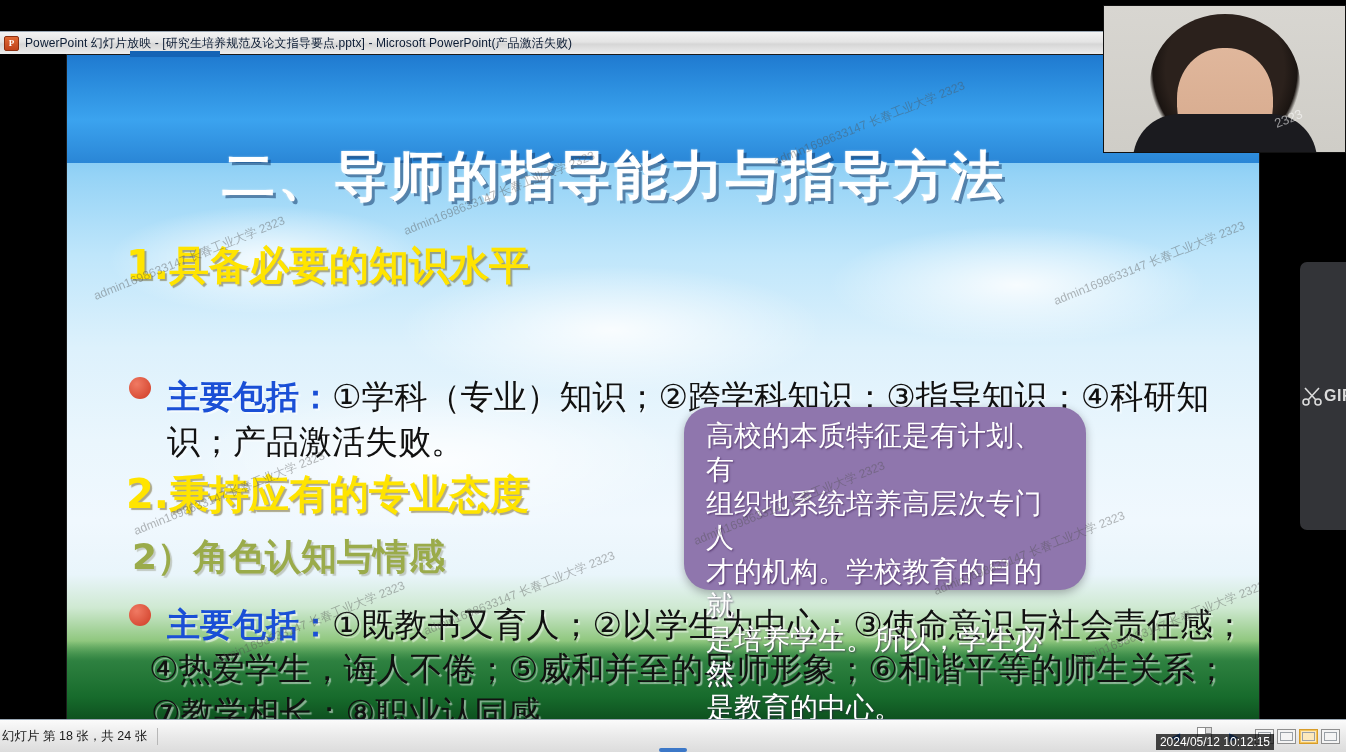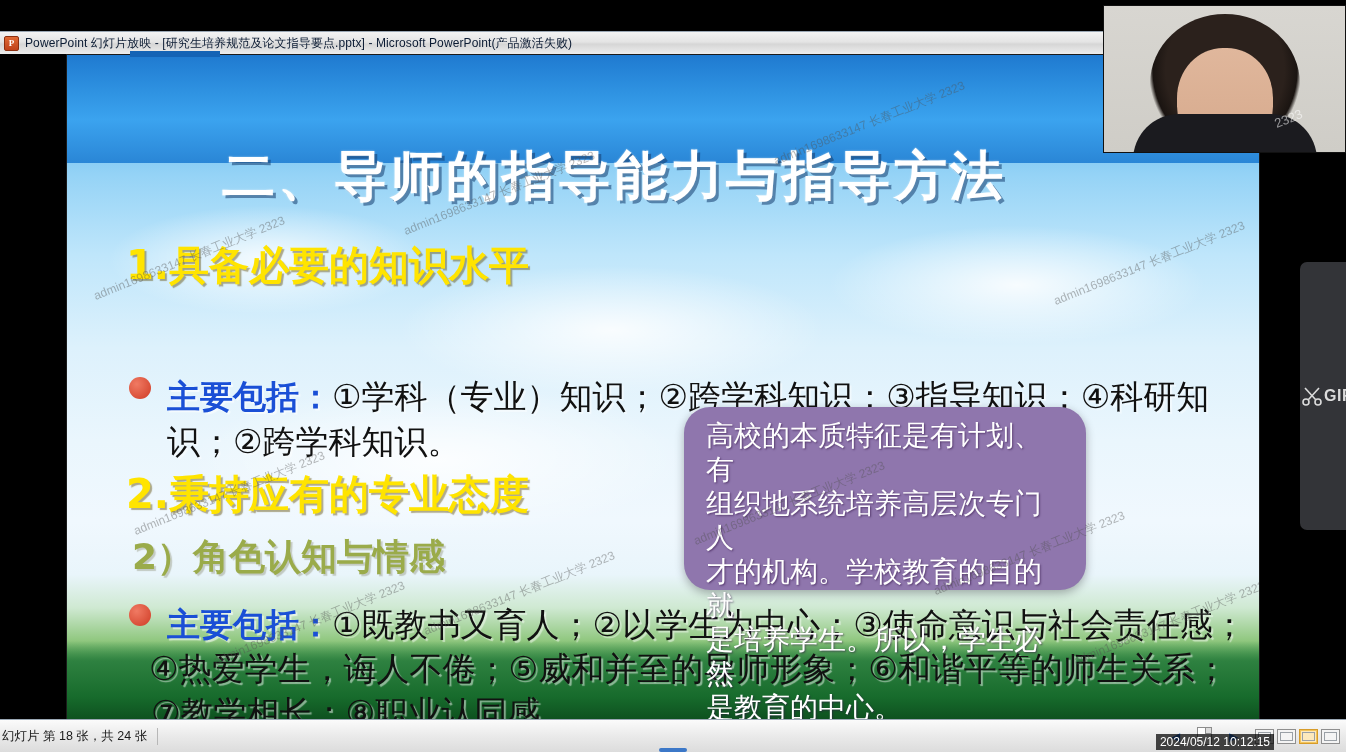--- a/index.html
+++ b/index.html
@@ -219,21 +219,21 @@
     <div class="cloud" style="left:330px; top:210px; width:430px; height:130px;"></div>
     <div class="cloud" style="left:760px; top:170px; width:380px; height:120px;"></div>
     <div class="cloud" style="left:120px; top:330px; width:500px; height:150px;"></div>
 
     <div class="slide-title">二、导师的指导能力与指导方法</div>
 
     <div class="h-yellow" style="left:59px; top:183px;">1.具备必要的知识水平</div>
 
     <div class="bullet-dot" style="left:62px; top:322px;"></div>
     <div class="b-line" style="left:100px; top:310px;"><span class="b-lead">主要包括：</span><span>①学科（专业）知识；②跨学科知识；③指导知识；④科研知</span></div>
-    <div class="b-line" style="left:100px; top:355px;">识；②跨学科知识。</div>
+    <div class="b-line" style="left:100px; top:355px;">识；产品激活失败。</div>
 
     <div class="h-yellow" style="left:59px; top:412px;text-align:right;">2.秉持应有的专业态度</div>
     <div class="h-olive" style="left:65px; top:478px;">2）角色认知与情感</div>
 
     <div class="bullet-dot" style="left:62px; top:549px;"></div>
     <div class="b-line" style="left:100px; top:538px;"><span class="b-lead">主要包括：</span><span>①既教书又育人；②以学生为中心；③使命意识与社会责任感；</span></div>
     <div class="b-line" style="left:82px; top:582px;">④热爱学生，诲人不倦；⑤威和并至的导师形象；⑥和谐平等的师生关系；</div>
     <div class="b-line" style="left:84px; top:626px;">⑦教学相长；⑧职业认同感。</div>
 
     <div class="callout">

